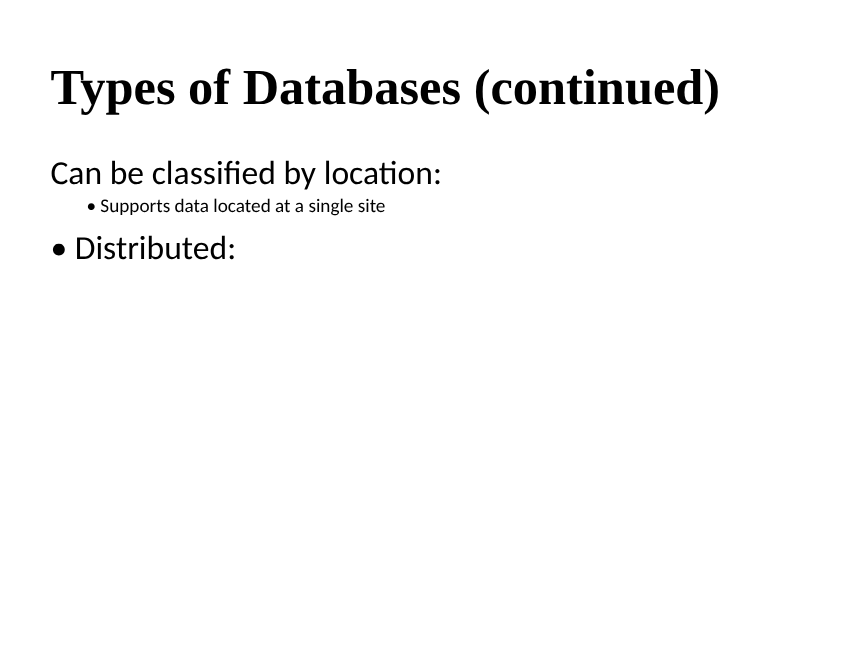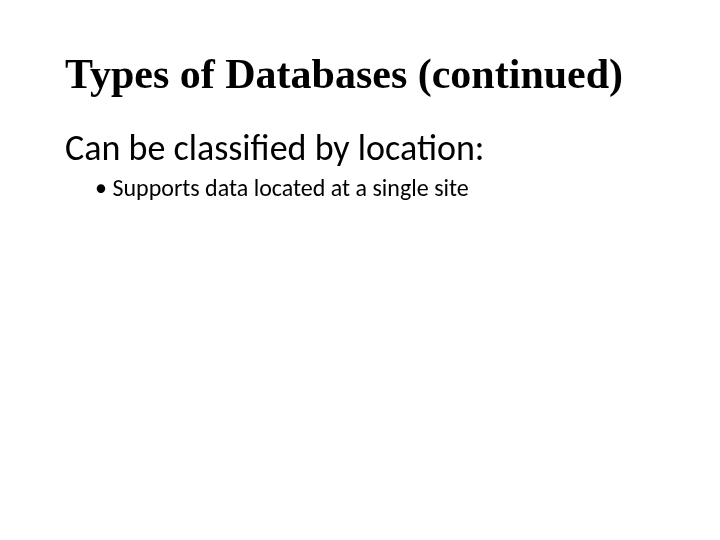--- a/index.html
+++ b/index.html
@@ -8,47 +8,48 @@
     width: 720px;
     height: 540px;
     background: #fff;
     font-family: Calibri, "Segoe UI", Arial, sans-serif;
     color: #000;
   }
   .slide {
     box-sizing: border-box;
     width: 720px;
     height: 540px;
-    padding: 50px 40px 0 65px;
+    padding: 50px 40px 0 42px;
   }
   .title {
     font-family: "Comic Sans MS", "Comic Sans", cursive;
     font-weight: 700;
     font-size: 42px;
     line-height: 1.15;
     margin: 0 0 28px 0;
   }
   .lvl0 {
-    font-size: 36px;
+    font-size: 28px;
     line-height: 1.25;
     margin: 2px 0;
   }
   .lvl1 {
-    font-size: 24px;
+    font-size: 16px;
     line-height: 1.25;
     margin: 2px 0 6px 0;
     padding-left: 30px;
   }
   .bullet::before {
     content: "• ";
   }
 </style>
 </head>
 <body>
 
 <div class="slide">
   <h1 class="title">Types of Databases (continued)</h1>
 
   <div class="lvl0">Can be classified by location:</div>
 
   <div class="lvl1 bullet">Supports data located at a single site</div>
 
+  <div class="lvl0 bullet">Distributed:</div>
 </div>
 
 </body></html>

